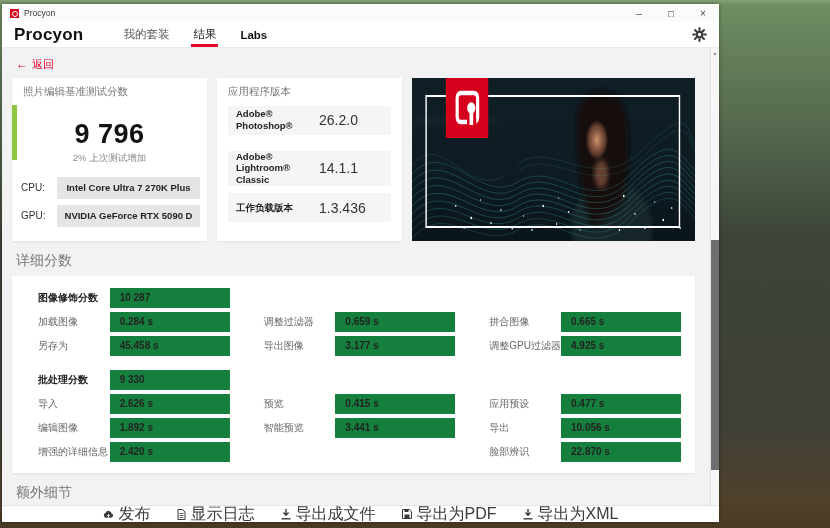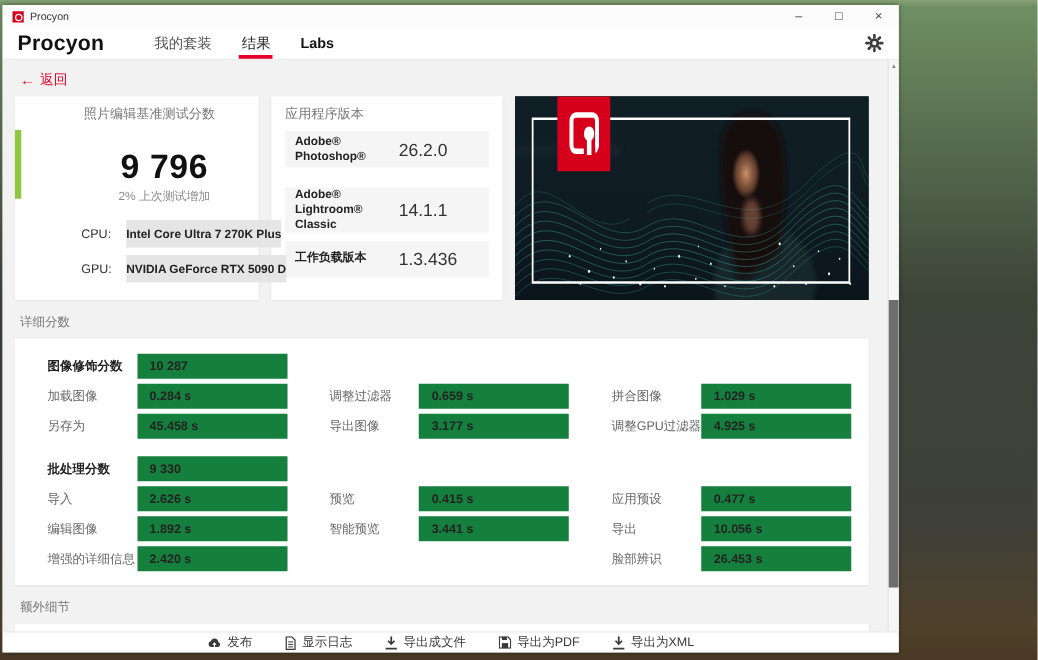--- a/index.html
+++ b/index.html
@@ -26,21 +26,21 @@
   .brand { font-size:17px; font-weight:700; color:#111; align-self:center; letter-spacing:.2px; margin-right:28px; }
   .tab { position:relative; display:flex; align-items:center; padding:0 12px; font-size:11.5px; color:#555; cursor:pointer; }
   .tab.active { color:#1a1a1a; }
   .tab.active::after { content:""; position:absolute; left:10px; right:10px; bottom:0; height:3px; background:#e4002b; }
   .tab.labs { font-weight:700; color:#111; }
   .gear { margin-left:auto; align-self:center; width:15px; height:15px; cursor:pointer; }
   
   .content { flex:1 1 auto; background:#f2f2f2; position:relative; padding:6px 24px 0 10px; overflow:hidden; }
   .backlink { display:inline-flex; align-items:center; gap:4px; color:#e4002b; font-size:11px; margin:2px 0 6px 4px; cursor:pointer; }
   .backlink .arrow { font-size:12px; }
-  .card { background:#fff; box-shadow:0 1px 2px rgba(0,0,0,.07);padding-left:44px; }
+  .card { background:#fff; box-shadow:0 1px 2px rgba(0,0,0,.07); }
   .toprow { display:flex; gap:10px; height:163px; }
   
   .score-card { width:195px; flex:none; position:relative; padding-top:7px; }
   .card-title { font-size:10.5px; color:#777; padding:0 0 0 11px; }
   .greenbar { position:absolute; left:0; top:27px; width:5px; height:55px; background:#8dc63f; }
   .score-main { text-align:center; margin-top:22px; }
   .score-value { font-size:27px; font-weight:700; color:#111; letter-spacing:.5px; line-height:1; }
   .score-delta { font-size:9.5px; color:#8a8a8a; margin-top:4px; }
   .spec-rows { margin-top:12px; }
   .spec-row { display:flex; align-items:center; margin:0 7px 6px 9px; }
@@ -50,38 +50,38 @@
   .ver-card { width:185px; flex:none; padding:7px 11px 0 11px; }
   .ver-card .card-title { padding-left:0; }
   .ver-row { background:#f5f5f5; display:flex; align-items:center; margin-top:7px; padding:0 8px; min-height:29px; }
   .ver-row.tall { min-height:35px;margin-top:16px; }
   .ver-label { flex:1; font-size:9.5px; font-weight:700; color:#222; line-height:1.25; padding-right:4px; }
   .ver-value { width:64px; font-size:14px; color:#333; }
   
   .hero { flex:1; position:relative; overflow:hidden; background:#0d1a22; }
   .hero svg { display:block; width:100%; height:100%; }
   
-  .section-label { font-size:10px; color:#777; margin:11px 0 6px 4px; }
+  .section-label { font-size:14px; color:#777; margin:11px 0 6px 4px; }
   .details-card { padding:12px 14px 7px 14px; }
   .dsection { display:grid; grid-template-columns:1fr 1fr 1fr; column-gap:22px; }
   .dsection + .dsection { margin-top:10px; }
   .drow { display:flex; align-items:center; height:20px; margin-bottom:4px; }
   .drow.spacer { visibility:hidden; }
   .dlabel { flex:1; font-size:10px; color:#666; white-space:nowrap; padding-left:12px; }
   .drow.bold .dlabel { font-weight:700; color:#222; }
   .dbox { width:120px; flex:none; height:20px; background:#15803d; display:flex; align-items:center; font-size:10px; font-weight:700; color:#222; padding-left:10px; }
   
   .extra-card { padding:8px 14px; }
   
   .scrollbar { position:absolute; top:0; right:0; bottom:0; width:9px; background:#f6f6f6; border-left:1px solid #e2e2e2; }
   .scroll-up { position:absolute; top:2px; left:0; right:0; text-align:center; font-size:5px; color:#888; line-height:6px; }
   .scroll-thumb { position:absolute; top:192px; left:0; width:9px; height:230px; background:#6e6e6e; }
   
   .footer { height:17px; flex:none; background:#fff; border-top:1px solid #e5e5e5; display:flex; align-items:center; justify-content:center; gap:26px; }
-  .fbtn { display:flex; align-items:center; gap:5px; font-size:10px; color:#3a3a3a; cursor:pointer; white-space:nowrap;justify-content:space-between; }
+  .fbtn { display:flex; align-items:center; gap:5px; font-size:16px; color:#3a3a3a; cursor:pointer; white-space:nowrap;justify-content:space-between; }
   .fbtn svg { display:block; }
 </style>
 </head>
 <body>
 
 <div class="window">
 
   <div class="titlebar">
     <div class="applogo"></div>
     <span class="apptitle">Procyon</span>
@@ -260,21 +260,21 @@
           </div>
           <div class="drow">
             <span class="dlabel">导出图像</span>
             <span class="dbox">3.177 s</span>
           </div>
         </div>
         <div>
           <div class="drow spacer"></div>
           <div class="drow">
             <span class="dlabel">拼合图像</span>
-            <span class="dbox">1.029 s</span>
+            <span class="dbox">0.665 s</span>
           </div>
           <div class="drow">
             <span class="dlabel">调整GPU过滤器</span>
             <span class="dbox">4.925 s</span>
           </div>
         </div>
       </div>
 
       <div class="dsection">
         <div>
@@ -311,21 +311,21 @@
           <div class="drow">
             <span class="dlabel">应用预设</span>
             <span class="dbox">0.477 s</span>
           </div>
           <div class="drow">
             <span class="dlabel">导出</span>
             <span class="dbox">10.056 s</span>
           </div>
           <div class="drow">
             <span class="dlabel">脸部辨识</span>
-            <span class="dbox">26.453 s</span>
+            <span class="dbox">22.870 s</span>
           </div>
         </div>
       </div>
     </div>
 
     
     <div class="section-label">额外细节</div>
     <div class="card extra-card">
       
     </div>

